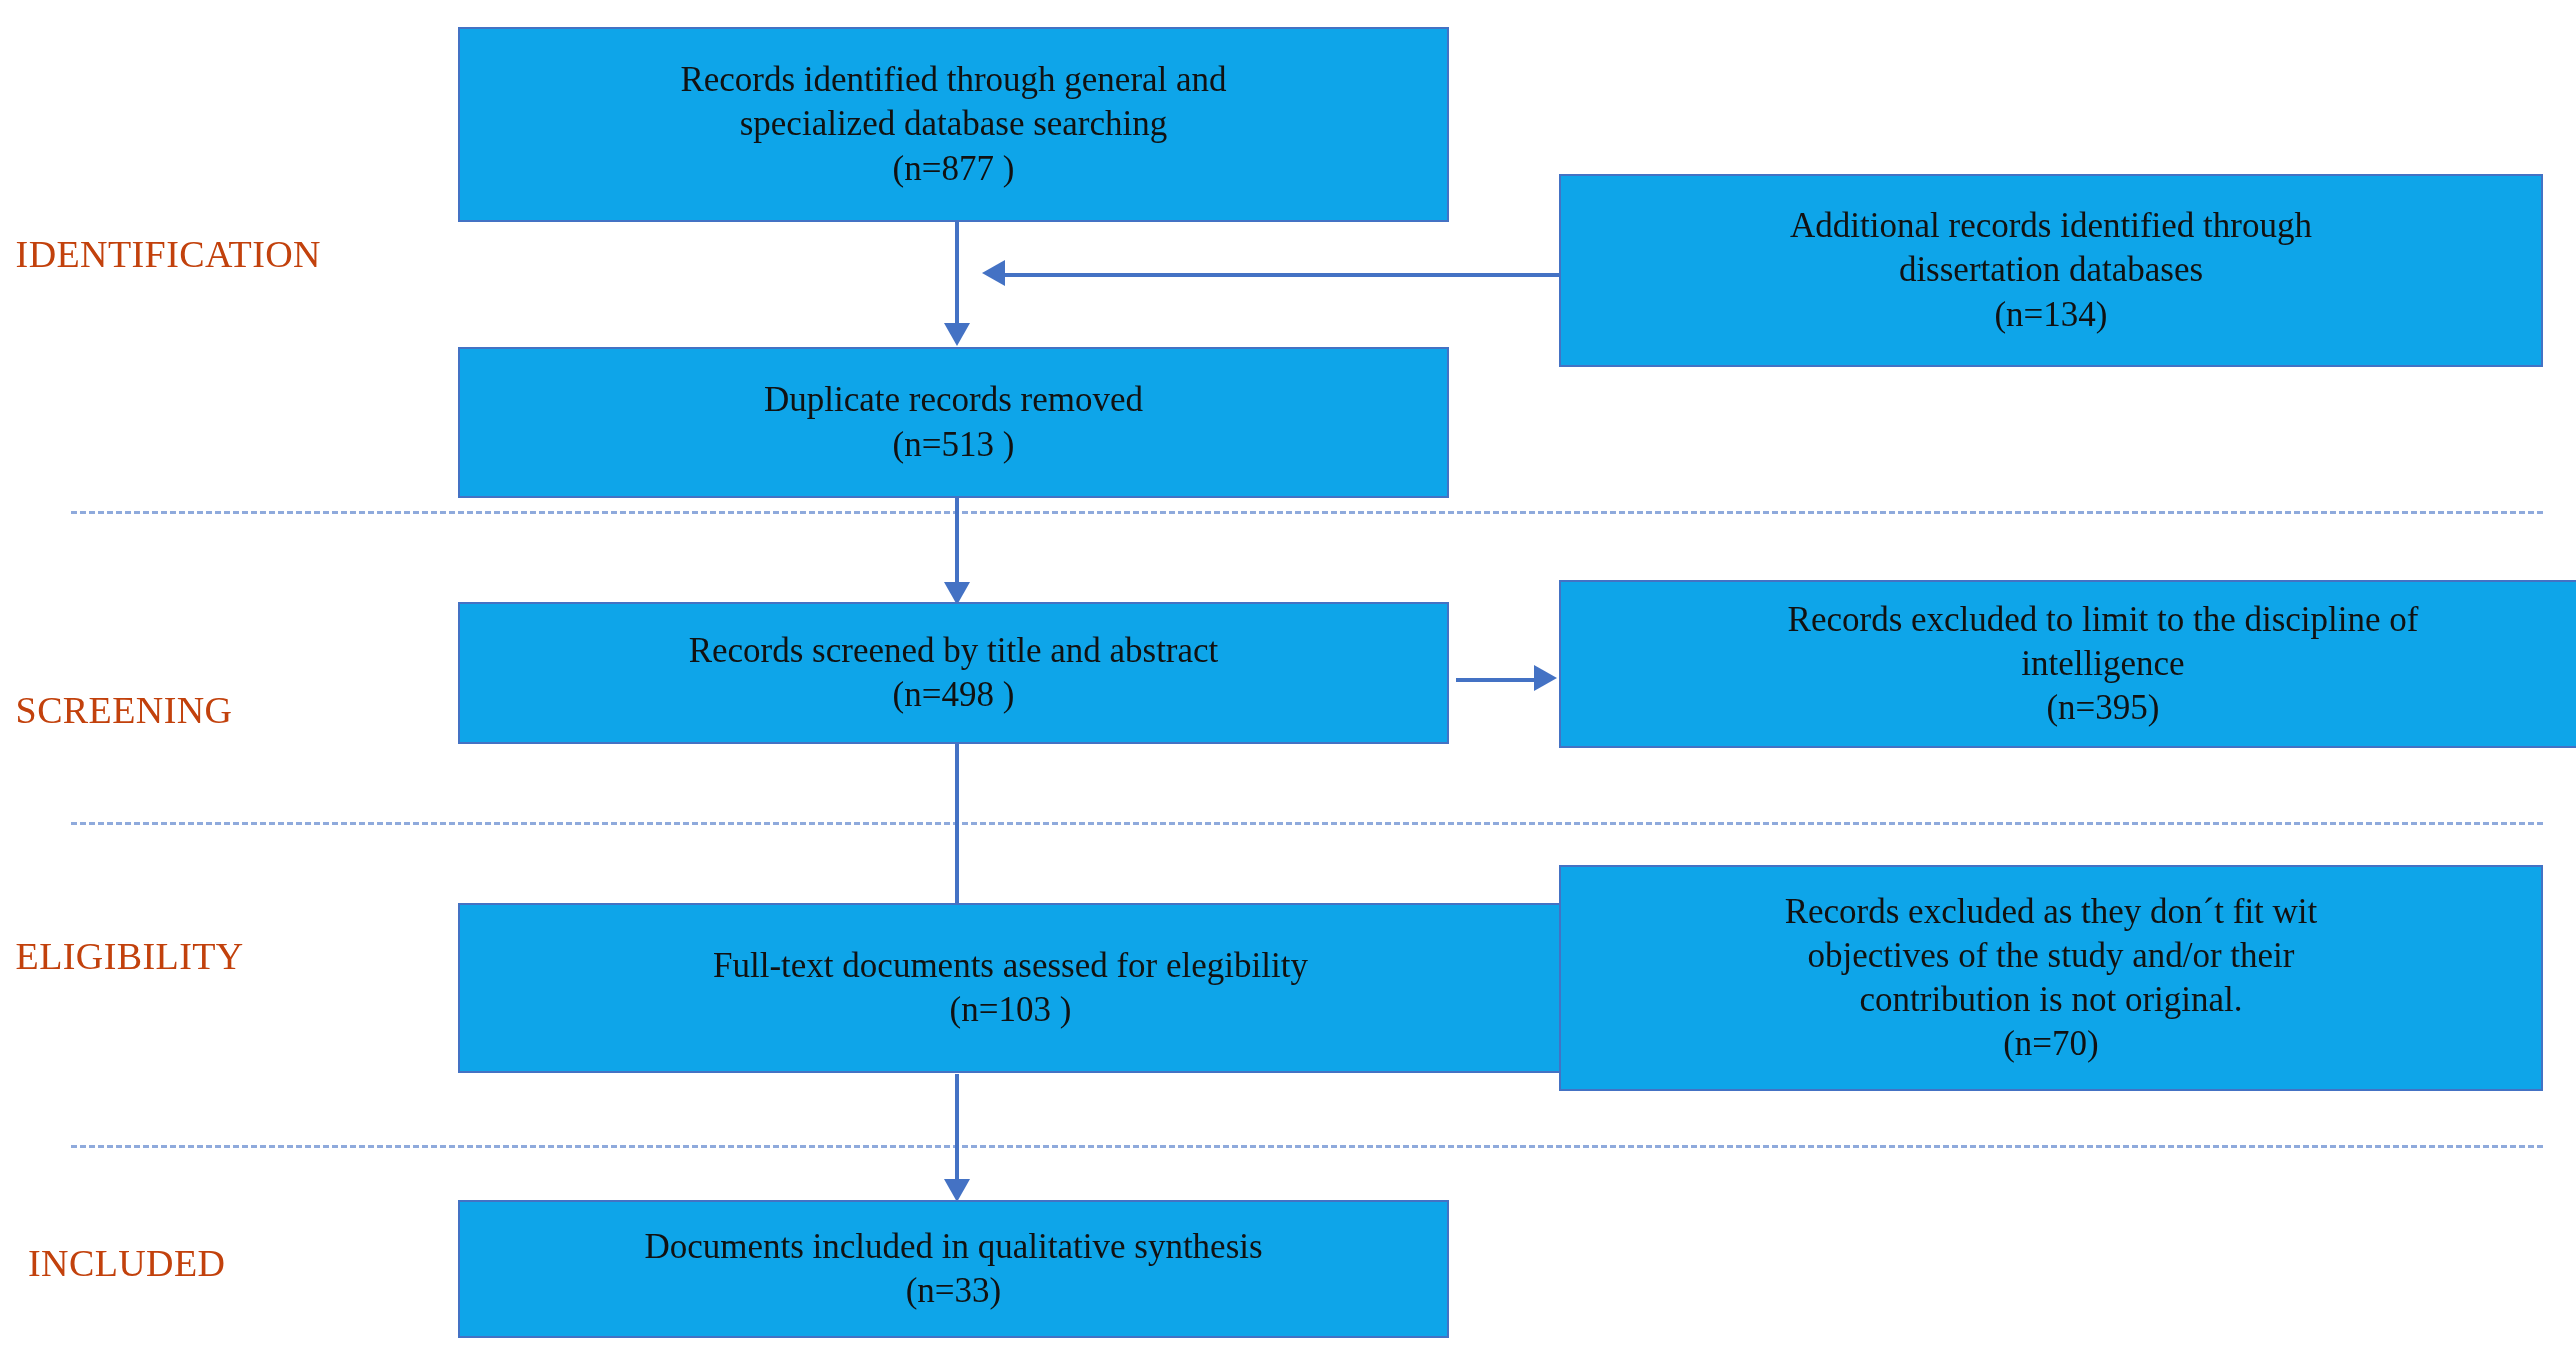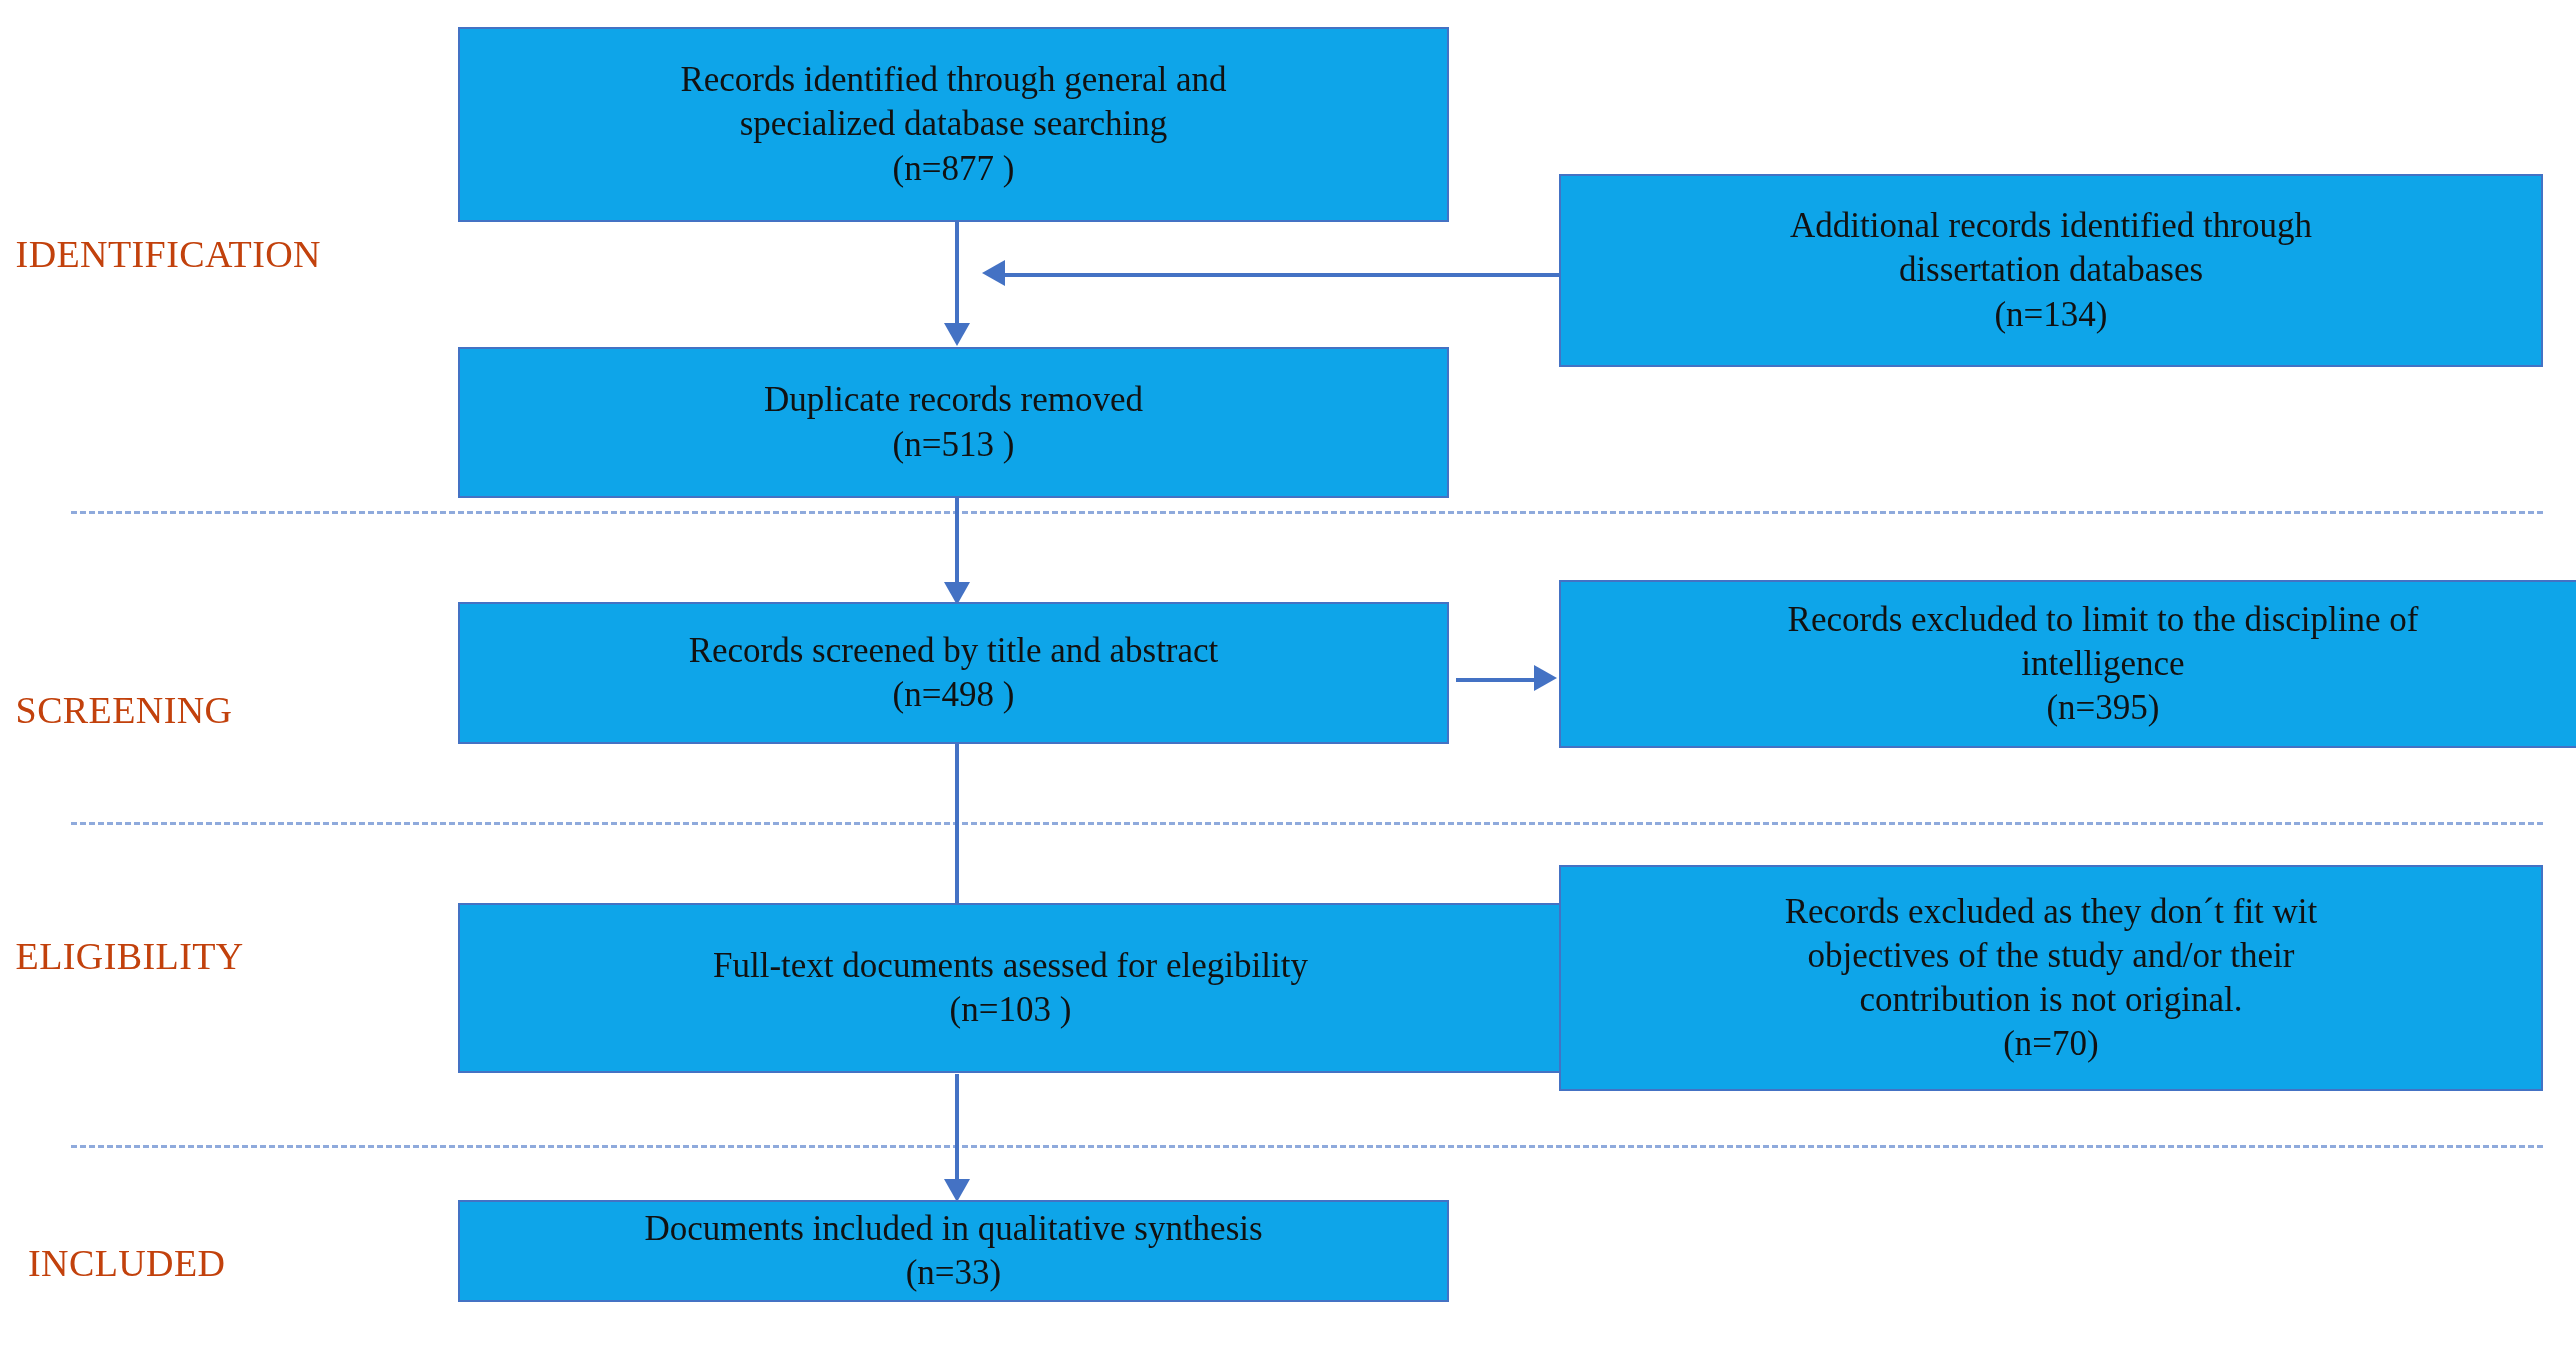--- a/index.html
+++ b/index.html
@@ -146,19 +146,19 @@
     <span class="line">(n=103 )</span>
   </div>
 
   <div class="flow-box" style="left:1559px; top:865px; width:984px; height:226px;">
     <span class="line">Records excluded as they don´t fit  wit</span>
     <span class="line">objectives of the study and/or  their</span>
     <span class="line">contribution is not original.</span>
     <span class="line">(n=70)</span>
   </div>
 
-  <div class="flow-box" style="left:458px; top:1200px; width:991px; height:102px;">
+  <div class="flow-box" style="left:458px; top:1200px; width:991px; height:138px;">
     <span class="line">Documents included in qualitative synthesis</span>
     <span class="line">(n=33)</span>
   </div>
 
 </div>
 
 
 </body></html>

